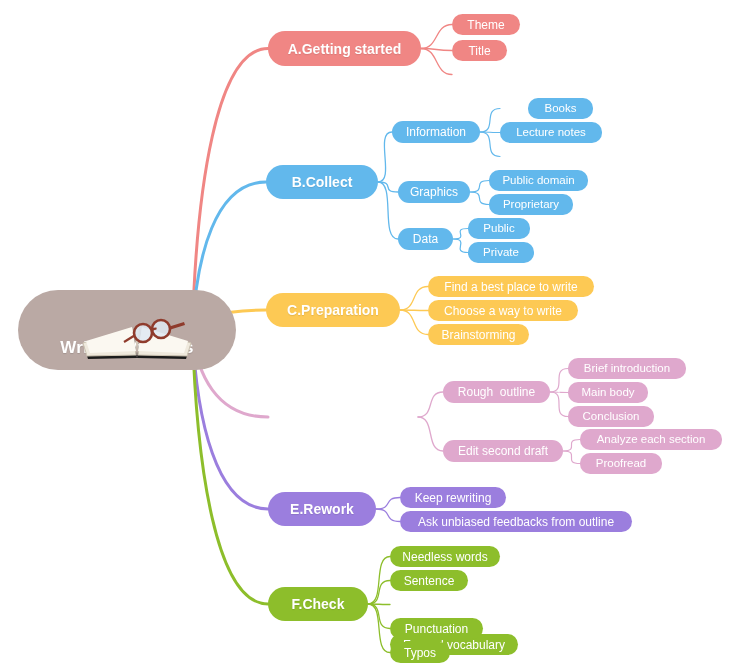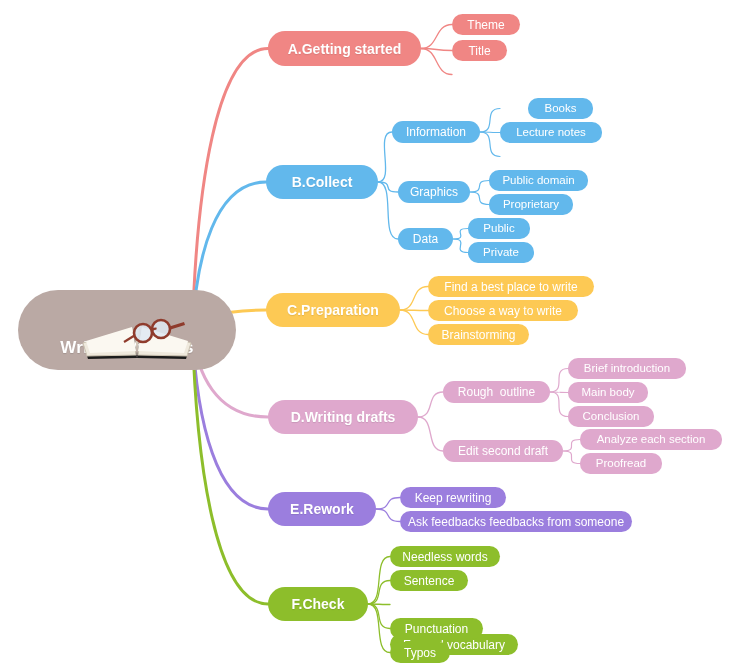--- a/index.html
+++ b/index.html
@@ -162,30 +162,29 @@
     <div class="node lvl2" style="left: 398px; top: 181px; width: 72px; height: 22px; background: rgb(98, 184, 236);"><span>Graphics</span></div>
     <div class="node lvl3" style="left: 489px; top: 170px; width: 99px; height: 21px; background: rgb(98, 184, 236);"><span>Public domain</span></div>
     <div class="node lvl3" style="left: 489px; top: 194px; width: 84px; height: 21px; background: rgb(98, 184, 236);"><span>Proprietary</span></div>
     <div class="node lvl2" style="left: 398px; top: 228px; width: 55px; height: 22px; background: rgb(98, 184, 236);"><span>Data</span></div>
     <div class="node lvl3" style="left: 468px; top: 218px; width: 62px; height: 21px; background: rgb(98, 184, 236);"><span>Public</span></div>
     <div class="node lvl3" style="left: 468px; top: 242px; width: 66px; height: 21px; background: rgb(98, 184, 236);"><span>Private</span></div>
     <div class="node lvl1" style="left: 266px; top: 293px; width: 134px; height: 34px; background: rgb(253, 201, 84);"><span>C.Preparation</span></div>
     <div class="node lvl2" style="left: 428px; top: 276px; width: 166px; height: 21px; background: rgb(253, 201, 84);"><span>Find a best place to write</span></div>
     <div class="node lvl2" style="left: 428px; top: 300px; width: 150px; height: 21px; background: rgb(253, 201, 84);"><span>Choose a way to write</span></div>
     <div class="node lvl2" style="left: 428px; top: 324px; width: 101px; height: 21px; background: rgb(253, 201, 84);"><span>Brainstorming</span></div>
-    <div class="node lvl1" style="left: 268px; top: 400px; width: 150px; height: 34px; background: rgb(223, 168, 205);"><span>D.Writing drafts</span></div>
     <div class="node lvl2" style="left: 443px; top: 381px; width: 107px; height: 22px; background: rgb(223, 168, 205);"><span>Rough  outline</span></div>
     <div class="node lvl3" style="left: 568px; top: 358px; width: 118px; height: 21px; background: rgb(223, 168, 205);"><span>Brief introduction</span></div>
     <div class="node lvl3" style="left: 568px; top: 382px; width: 80px; height: 21px; background: rgb(223, 168, 205);"><span>Main body</span></div>
     <div class="node lvl3" style="left: 568px; top: 406px; width: 86px; height: 21px; background: rgb(223, 168, 205);"><span>Conclusion</span></div>
     <div class="node lvl2" style="left: 443px; top: 440px; width: 120px; height: 22px; background: rgb(223, 168, 205);"><span>Edit second draft</span></div>
     <div class="node lvl3" style="left: 580px; top: 429px; width: 142px; height: 21px; background: rgb(223, 168, 205);"><span>Analyze each section</span></div>
     <div class="node lvl3" style="left: 580px; top: 453px; width: 82px; height: 21px; background: rgb(223, 168, 205);"><span>Proofread</span></div>
     <div class="node lvl1" style="left: 268px; top: 492px; width: 108px; height: 34px; background: rgb(155, 126, 222);"><span>E.Rework</span></div>
     <div class="node lvl2" style="left: 400px; top: 487px; width: 106px; height: 21px; background: rgb(155, 126, 222);"><span>Keep rewriting</span></div>
-    <div class="node lvl2" style="left: 400px; top: 511px; width: 232px; height: 21px; background: rgb(155, 126, 222);"><span>Ask feedbacks feedbacks from someone</span></div>
+    <div class="node lvl2" style="left: 400px; top: 511px; width: 232px; height: 21px; background: rgb(155, 126, 222);"><span>Ask unbiased feedbacks from outline</span></div>
     <div class="node lvl1" style="left: 268px; top: 587px; width: 100px; height: 34px; background: rgb(141, 190, 43);"><span>F.Check</span></div>
     <div class="node lvl2" style="left: 390px; top: 546px; width: 110px; height: 21px; background: rgb(141, 190, 43);"><span>Needless words</span></div>
     <div class="node lvl2" style="left: 390px; top: 570px; width: 78px; height: 21px; background: rgb(141, 190, 43);"><span>Sentence</span></div>
     <div class="node lvl2" style="left: 390px; top: 594px; width: 128px; height: 21px; background: rgb(141, 190, 43); margin-top: 40px;"><span>Expand vocabulary</span></div>
     <div class="node lvl2" style="left: 390px; top: 618px; width: 93px; height: 21px; background: rgb(141, 190, 43);"><span>Punctuation</span></div>
     <div class="node lvl2" style="left: 390px; top: 642px; width: 60px; height: 21px; background: rgb(141, 190, 43);"><span>Typos</span></div>
   </div>
 
 </body></html>

